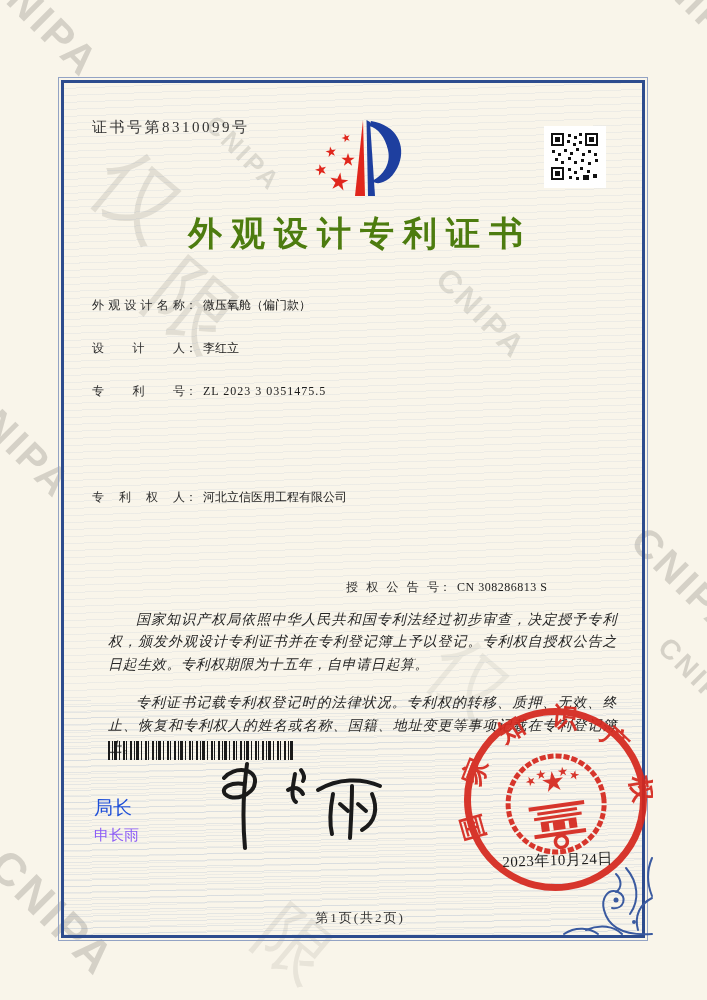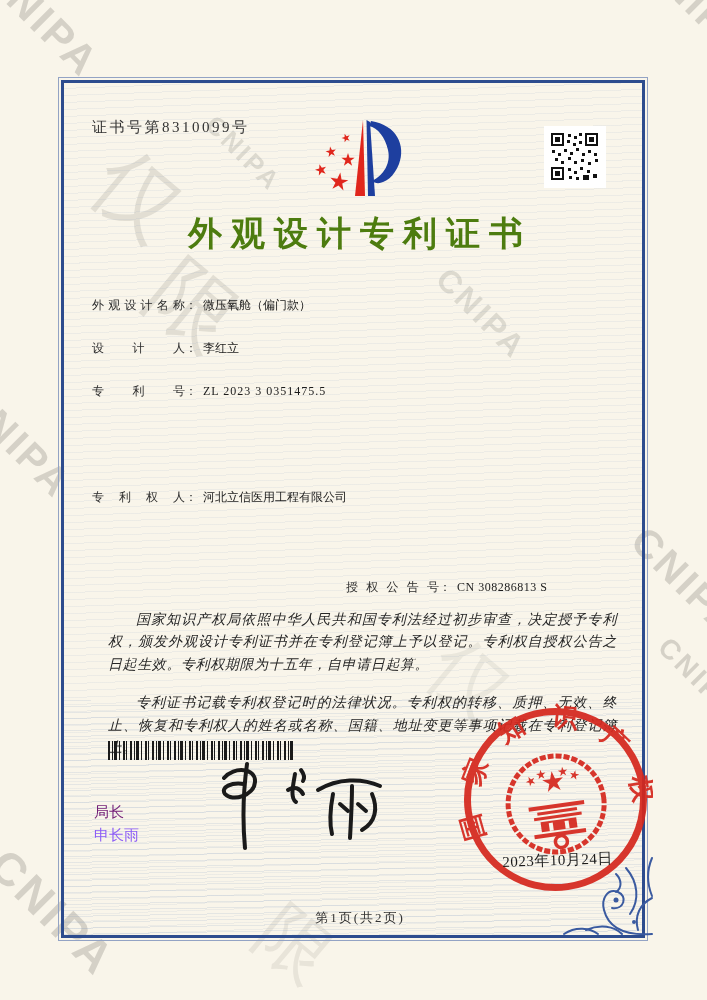--- a/index.html
+++ b/index.html
@@ -34,21 +34,21 @@
   .paras p{margin:16px;text-indent:2em;}
   .paras p + p{margin-top:5px;}
   .barcode{left:100px;top:741px;width:186px;height:19px;
     background:repeating-linear-gradient(90deg,
       #1a1a1a 0px,#1a1a1a 2px,transparent 2px,transparent 4px,
       #1a1a1a 4px,#1a1a1a 5px,transparent 5px,transparent 6px,
       #1a1a1a 6px,#1a1a1a 9px,transparent 9px,transparent 11px,
       #1a1a1a 11px,#1a1a1a 12px,transparent 12px,transparent 15px,
       #1a1a1a 15px,#1a1a1a 17px,transparent 17px,transparent 18px,
       #1a1a1a 18px,#1a1a1a 19px,transparent 19px,transparent 22px);}
-  .sig-title{left:86px;top:795px;font-size:15px;color:#701a75;margin-top:8px;}
+  .sig-title{left:86px;top:795px;font-size:19px;color:#1d4ed8;}
   .sig-name{left:86px;top:826px;font-size:15px;color:#8b5cf6;}
   .seal-date{left:462px;top:851px;width:175px;text-align:center;font-size:15px;color:#1c1c1c;
              letter-spacing:0.5px;transform:rotate(-2deg);z-index:5;}
   .page-info{left:58px;top:909px;width:588px;text-align:center;font-size:13px;color:#333;letter-spacing:2px;font-family:Liberation Serif, serif;}
   .cont-note{left:0;top:945px;width:707px;text-align:center;font-size:15px;color:#222;letter-spacing:5px;}
 </style>
 </head>
 <body>
 
 <div class="page">

